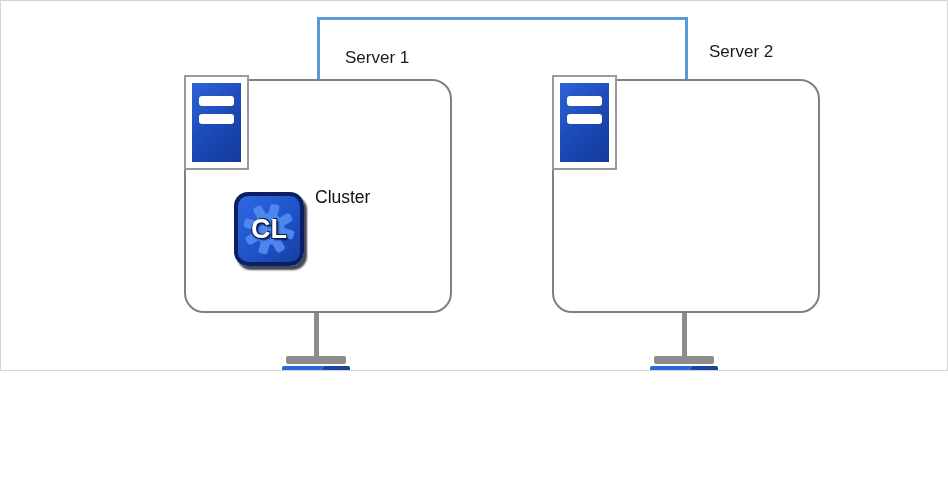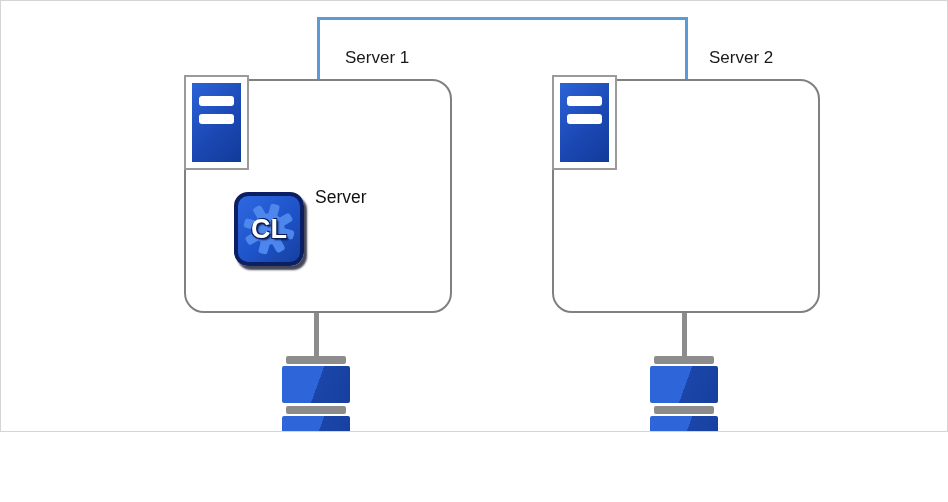--- a/index.html
+++ b/index.html
@@ -1,19 +1,19 @@
 <!DOCTYPE html>
 <html><head>
 <meta charset="utf-8">
 <style>
   html, body { margin: 0; padding: 0; background: #ffffff; }
   .canvas {
     position: relative;
     width: 948px;
-    height: 432px;
+    height: 371px;
     box-sizing: border-box;
     background: #ffffff;
     border: 1px solid #d4d4d4;
     font-family: "Liberation Sans", sans-serif;
     overflow: hidden;
   }
 
   
   .blue-line { position: absolute; background: #5B9BD5; }
   .blue-h { left: 316px; top: 16px; width: 371px; height: 3px; }
@@ -21,21 +21,21 @@
   .blue-v2 { left: 684px; top: 16px; width: 3px; height: 62px; }
 
   
   .server-label {
     position: absolute;
     font-size: 17px;
     color: #1a1a1a;
     white-space: nowrap;
   }
   .server-label.s1 { left: 344px; top: 47px; }
-  .server-label.s2 { left: 708px; top: 47px; }
+  .server-label.s2 { left: 708px; top: 41px; }
 
   
   .server-box {
     position: absolute;
     width: 268px;
     height: 234px;
     top: 78px;
     border: 2.5px solid #808080;
     border-radius: 20px;
     background: #ffffff;
@@ -192,21 +192,21 @@
         <rect x="42" y="6" width="16" height="88" rx="5" transform="rotate(45 50 50)"></rect>
         <rect x="42" y="6" width="16" height="88" rx="5" transform="rotate(90 50 50)"></rect>
         <rect x="42" y="6" width="16" height="88" rx="5" transform="rotate(135 50 50)"></rect>
         <circle cx="50" cy="50" r="27"></circle>
       </g>
     </svg>
     <div class="cl-text">CL</div>
   </div>
 
   <div class="cluster-status">
-    <div>Server</div>
+    <div>Cluster</div>
   </div>
 
   <div class="stem s1"></div>
   <div class="stem s2"></div>
 
   <div class="disk-stack s1">
     <div class="disk-cap"></div>
     <div class="disk-body"></div>
     <div class="disk-cap"></div>
     <div class="disk-body"></div>

